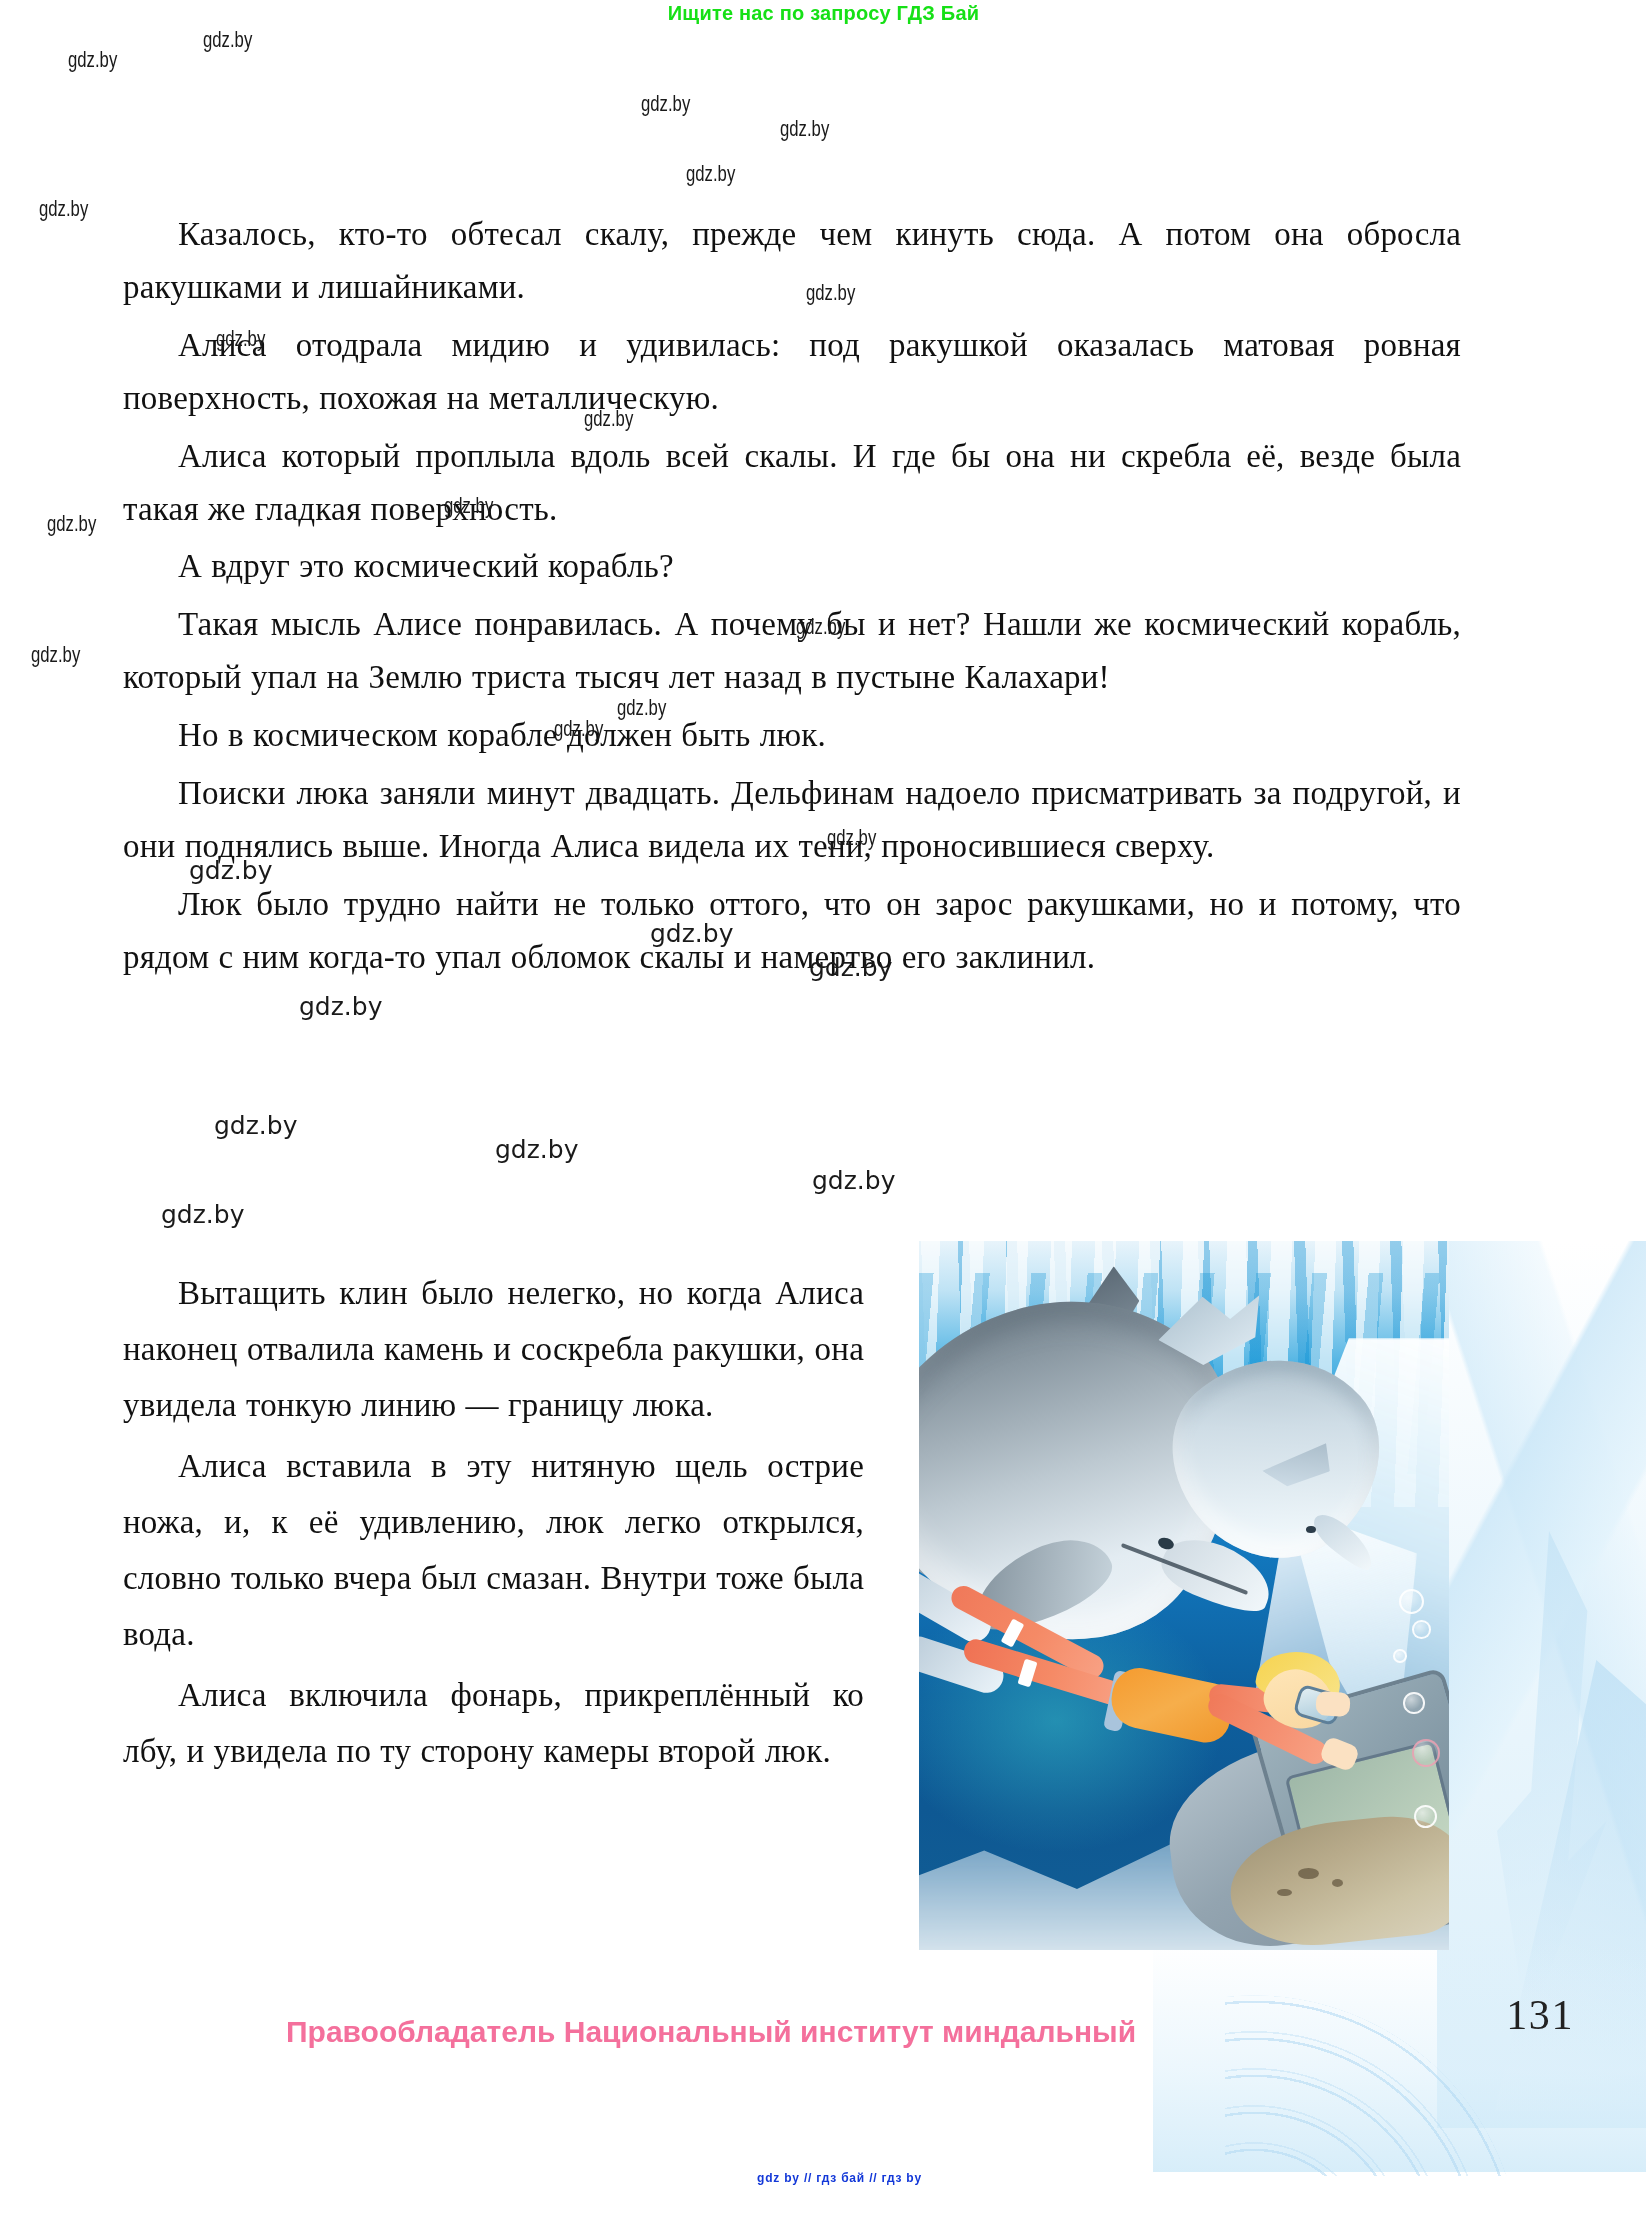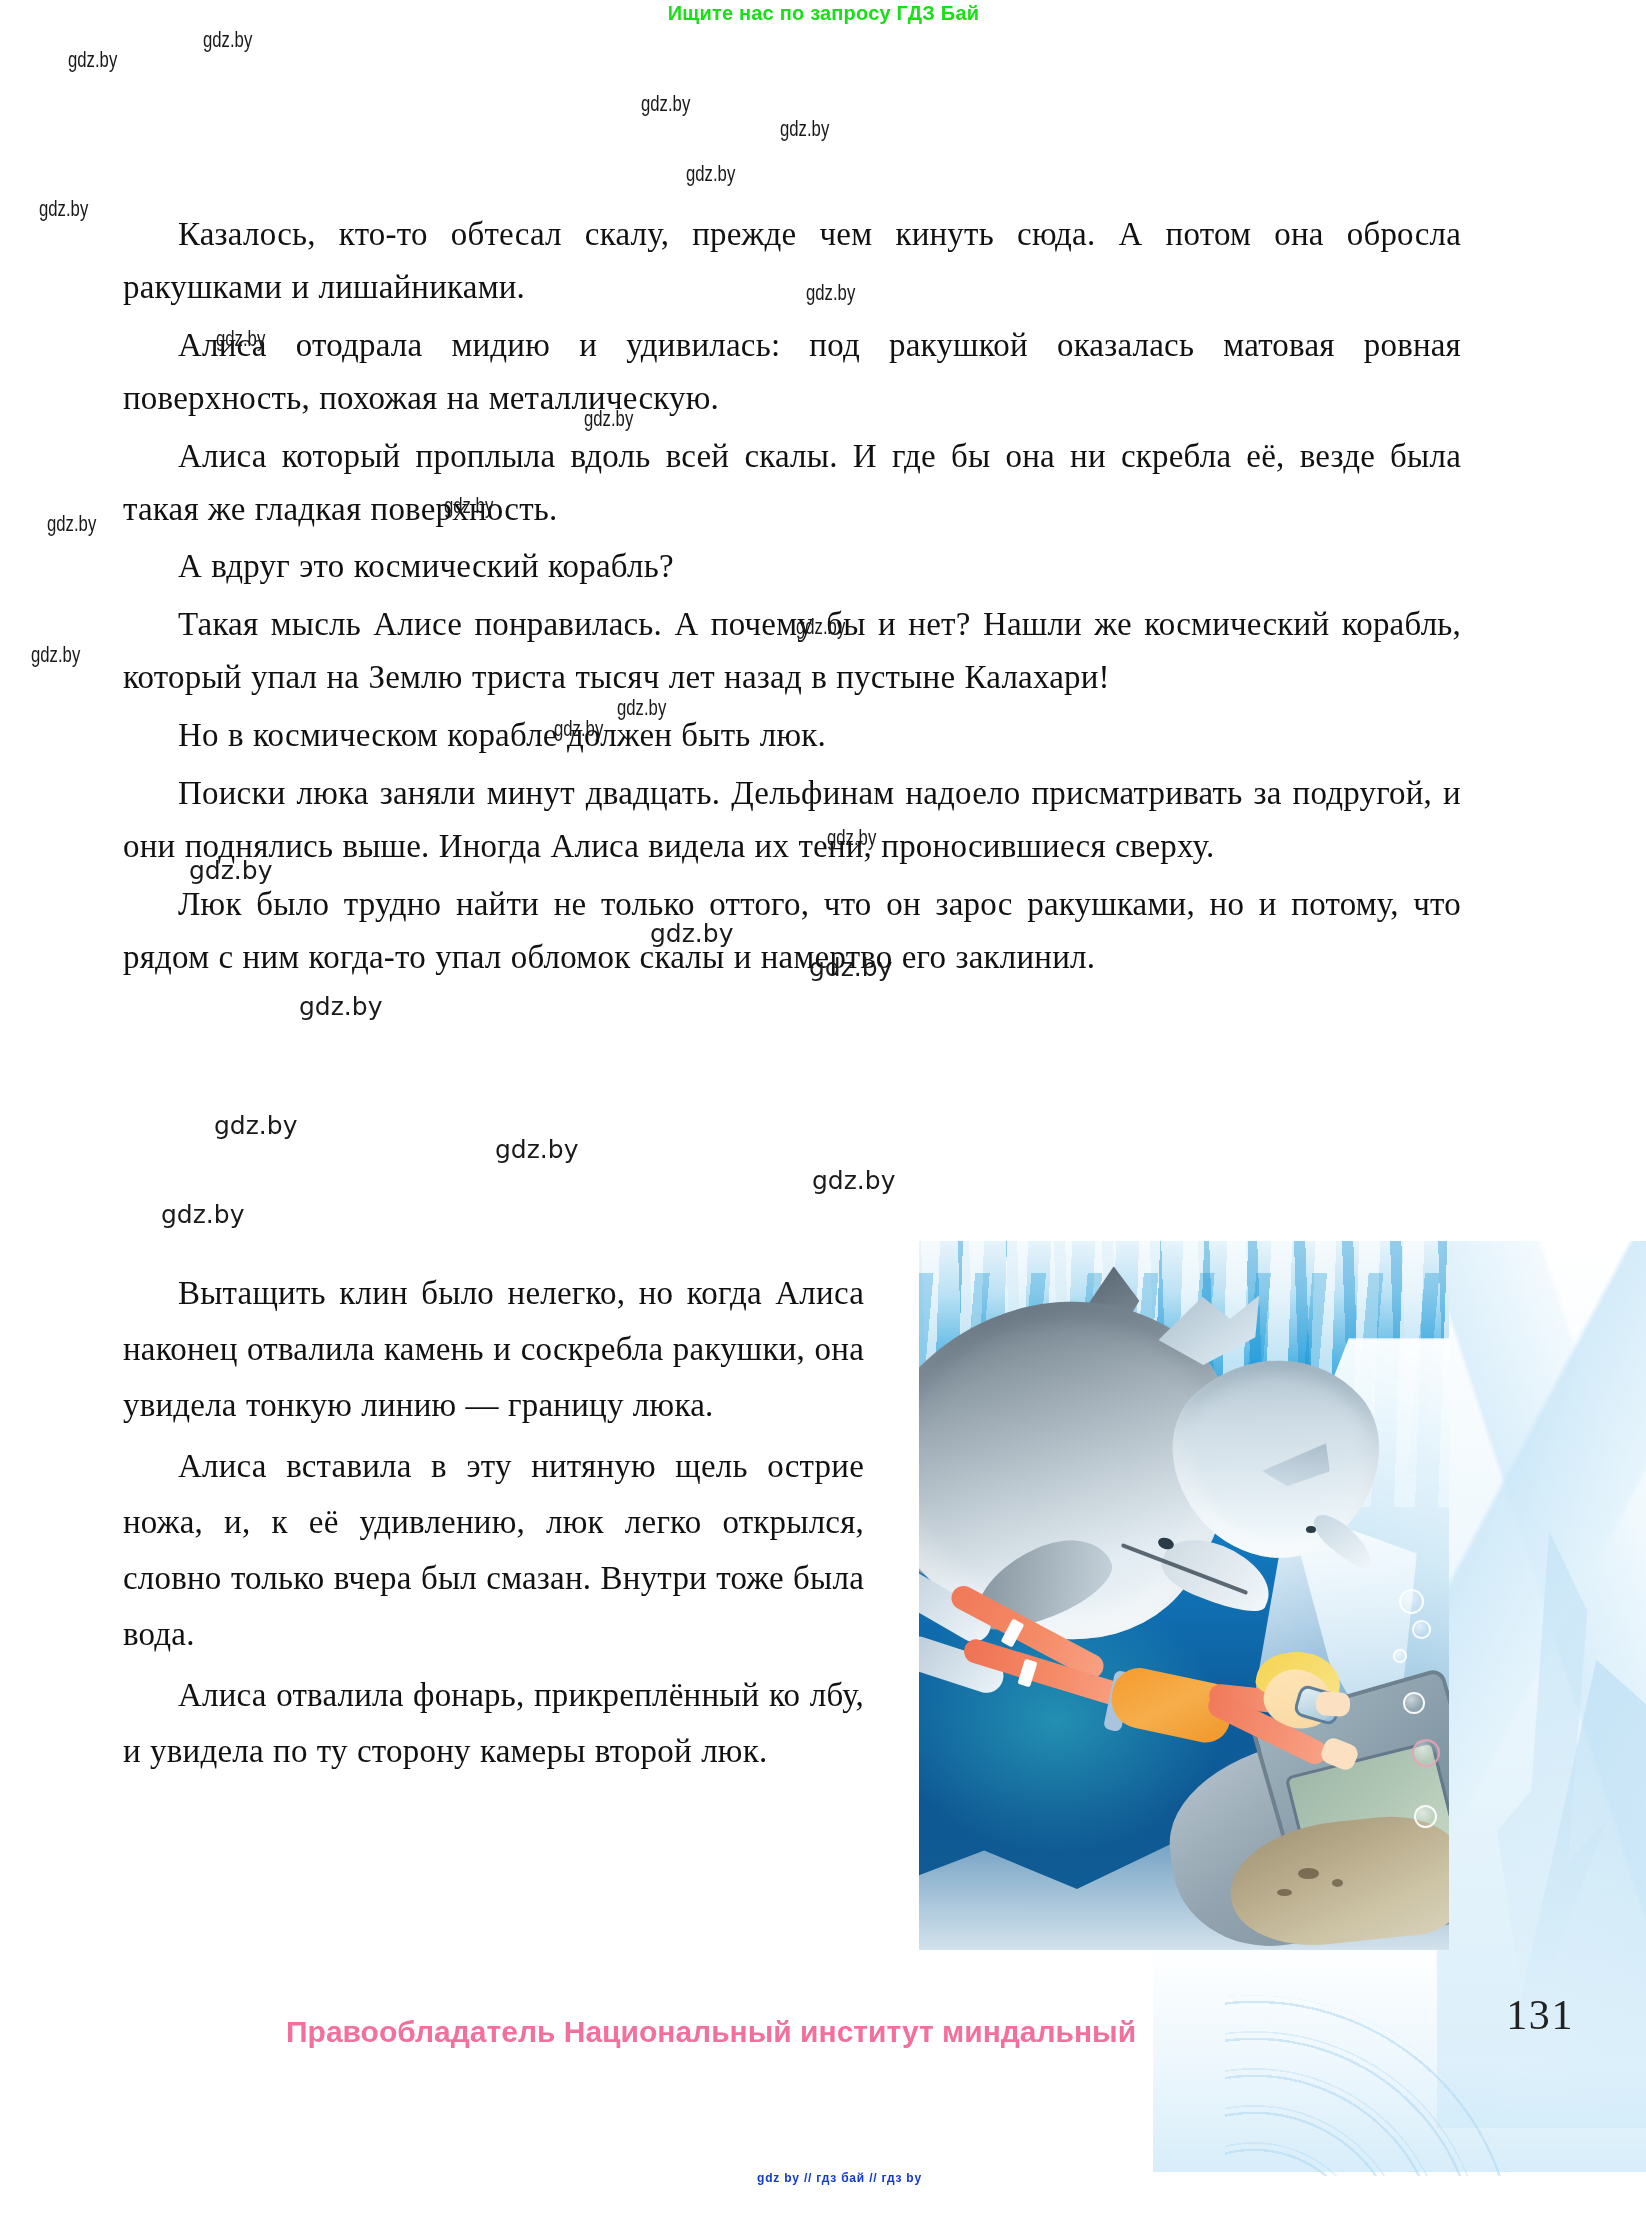--- a/index.html
+++ b/index.html
@@ -461,21 +461,21 @@
     <p class="para">А вдруг это космический корабль?</p>
     <p class="para">Такая мысль Алисе понравилась. А почему бы и нет? Нашли же космический корабль, который упал на Землю триста тысяч лет назад в пустыне Калахари!</p>
     <p class="para">Но в космическом корабле должен быть люк.</p>
     <p class="para">Поиски люка заняли минут двадцать. Дельфинам надоело присматривать за подругой, и они поднялись выше. Иногда Алиса видела их тени, проносившиеся сверху.</p>
     <p class="para last-in-block">Люк было трудно найти не только оттого, что он зарос ракушками, но и потому, что рядом с ним когда-то упал обломок скалы и намертво его заклинил.</p>
   </div>
 
   <div id="text-column-narrow">
     <p class="para">Вытащить клин было нелегко, но когда Алиса наконец отвалила камень и соскребла ракушки, она увидела тонкую линию — границу люка.</p>
     <p class="para">Алиса вставила в эту нитяную щель острие ножа, и, к её удивлению, люк легко открылся, словно только вчера был смазан. Внутри тоже была вода.</p>
-    <p class="para">Алиса отвалила фонарь, прикреплённый ко лбу, и увидела по ту сторону камеры второй люк.</p>
+    <p class="para">Алиса включила фонарь, прикреплённый ко лбу, и увидела по ту сторону камеры второй люк.</p>
   </div>
 
   <div id="illustration">
     <div class="ill-layer" id="ill-water"></div>
     <div class="ill-layer" id="ill-surface-streaks"></div>
     <div class="ill-layer" id="ill-surface-streaks2"></div>
     <div class="ill-layer" id="ill-deep-glow"></div>
 
     <div class="ill-layer" id="ill-foam-right"></div>
     <div class="ill-layer" id="ill-foam-right-2"></div>

